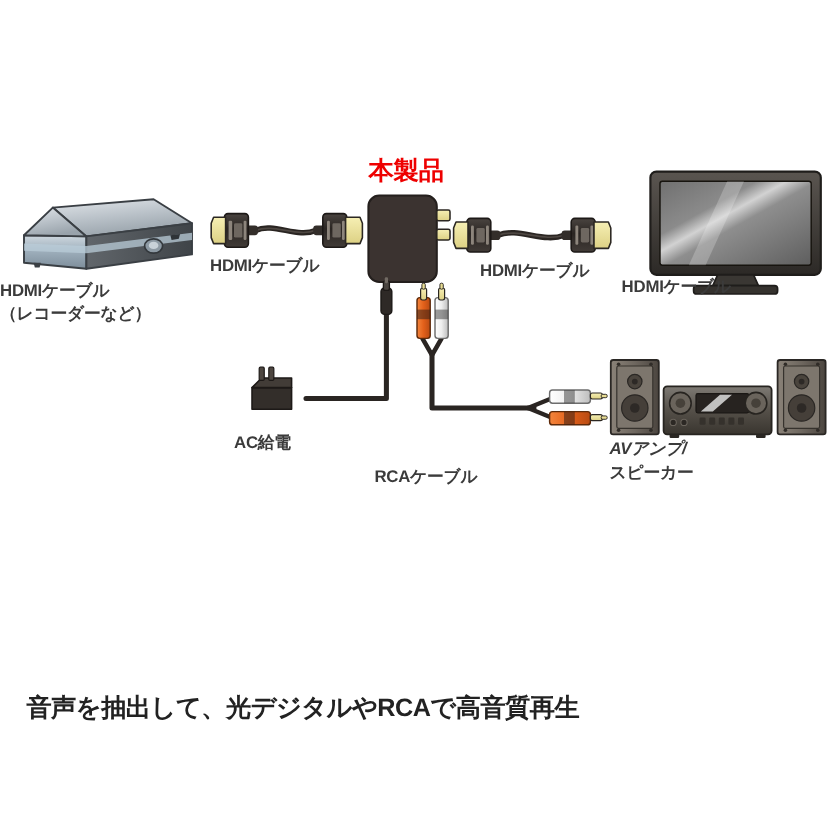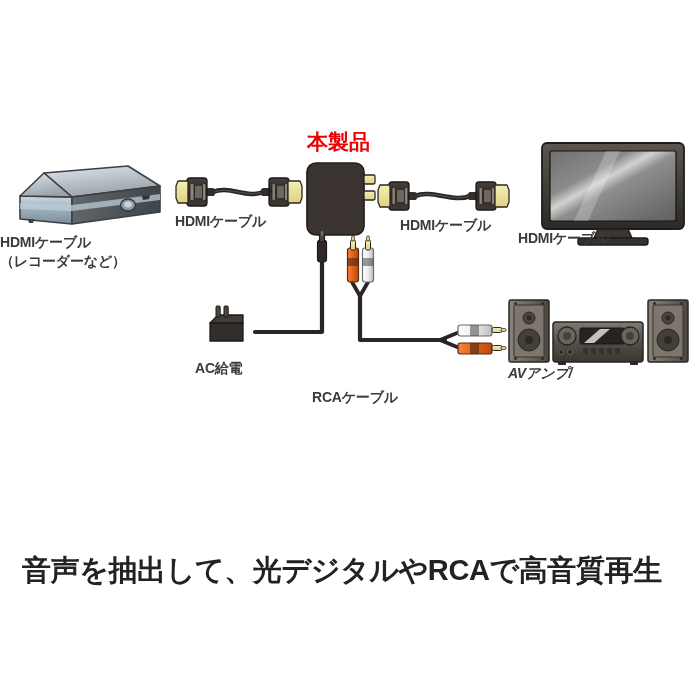--- a/index.html
+++ b/index.html
@@ -36,23 +36,24 @@
     font-size: 21px;
     letter-spacing: 0px;
     white-space: nowrap;
     text-align: center;
   }
 
   .headline {
     position: absolute;
     color: #222222;
     font-weight: bold;
-    font-size: 29px;
+    font-size: 21px;
     letter-spacing: -0.4px;
     white-space: nowrap;
+    margin-top: 25px;
   }
 
   
   svg.overlay {
     position: absolute;
     left: 0; top: 0;
     width: 700px; height: 700px;
     pointer-events: none;
   }
 </style>
@@ -314,16 +315,17 @@
 
   <div class="label" style="left:400px; top:217px; width:120px;">HDMIケーブル</div>
 
   <div class="label" style="left:518px; top:230px; width:182px;">HDMIケーブル</div>
 
   <div class="label" style="left:195px; top:360px; width:110px;">AC給電</div>
 
   <div class="label" style="left:312px; top:389px; width:160px; text-align:left;">RCAケーブル</div>
 
   <div class="label" style="left:508px; top:365px; width:180px;font-style:italic;">AVアンプ/</div>
+  <div class="label" style="left:508px; top:385px; width:180px;">スピーカー</div>
 
   <div class="headline" style="left:22px; top:551px;">音声を抽出して、光デジタルやRCAで高音質再生</div>
 
 </div>
 
 </body></html>

